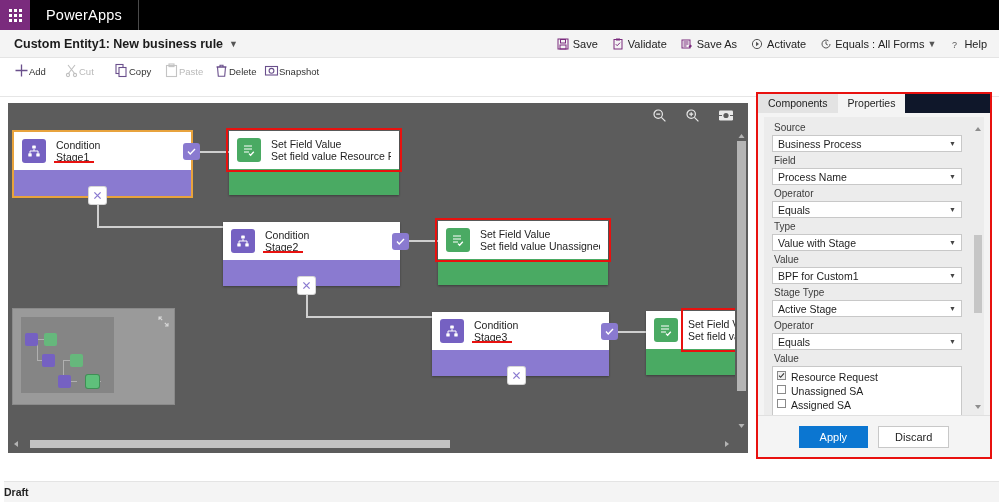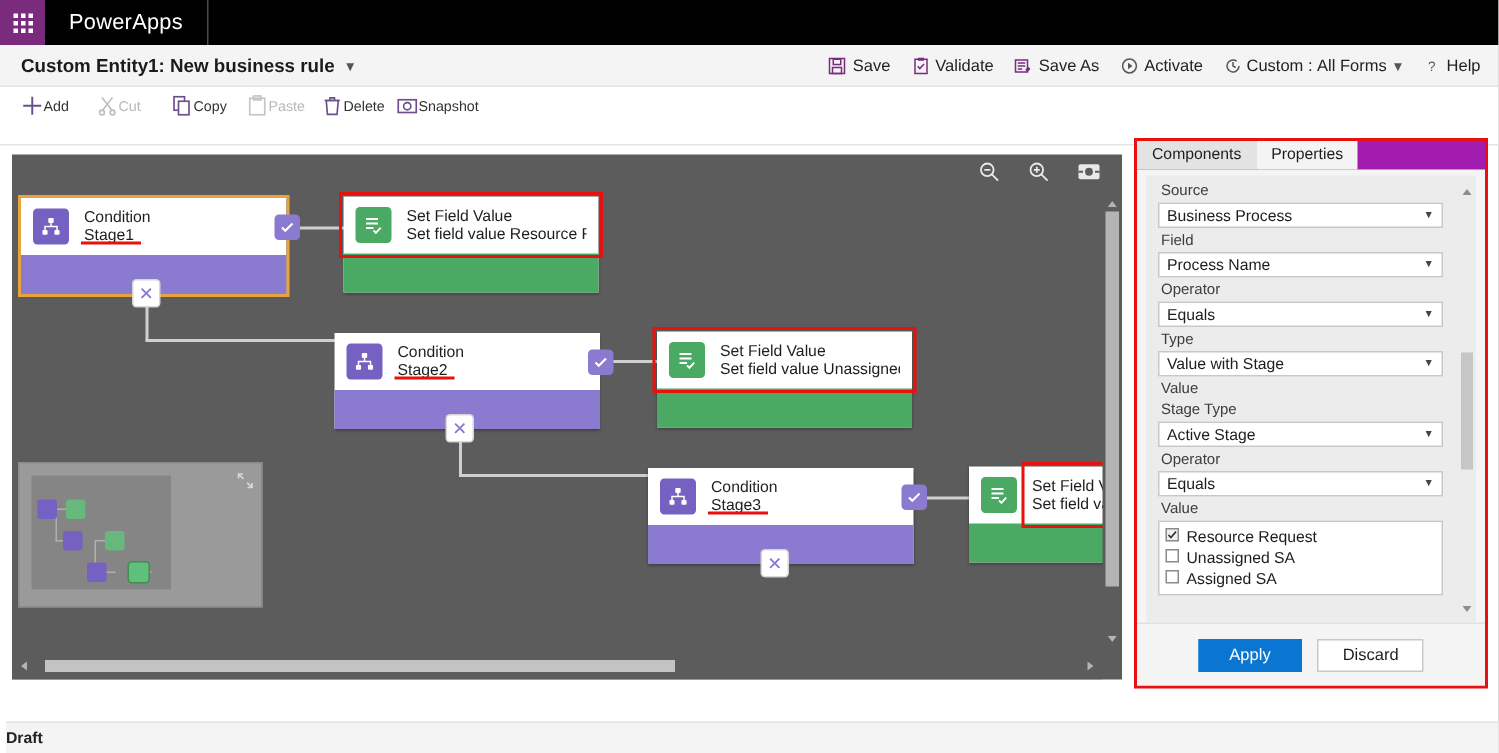--- a/index.html
+++ b/index.html
@@ -140,21 +140,21 @@
     background: #5c5c5c; display: flex; align-items: center;
   }
   .hsb-thumb { position: absolute; left: 22px; top: 5px; width: 420px; height: 8px; background: #c3c3c3; }
   .hsb-arrow { width: 16px; display: flex; align-items: center; justify-content: center; }
 
   
   .panel {
     position: absolute; left: 756px; top: 92px; width: 236px; height: 367px;
     background: #f4f4f4; border: 2px solid #e8110f;
   }
-  .panel-tabs { display: flex; height: 19px; background: #a21caf; text-align: right; }
+  .panel-tabs { display: flex; height: 19px; background: #0f172a; text-align: right; }
   .ptab {
     font-size: 10.5px; color: #1d1d1d; padding: 3px 10px 0 10px;
     cursor: pointer; background: #e3e3e3;
   }
   .ptab.active { background: #f4f4f4; }
   .panel-body {
     position: absolute; left: 6px; top: 23px; right: 6px; bottom: 42px;
     background: #ececec; overflow: hidden;
   }
   .pscroll { position: absolute; left: 0; top: 0; right: 14px; bottom: 0; padding: 2px 8px 0 8px; }
@@ -270,21 +270,21 @@
         <span>Activate</span>
       </div>
 
       <div class="cmd cmd-scope">
         <span>
           <svg width="12" height="12" viewBox="0 0 12 12">
               <path d="M10 6a4 4 0 1 1-1.6-3.2" fill="none" stroke="#555" stroke-width="1"></path>
               <path d="M6 3.4V6l1.8 1" fill="none" stroke="#555" stroke-width="1"></path>
             </svg>
         </span>
-        <span>Custom :</span>
+        <span>Equals :</span>
         <span class="scope-val">All Forms</span>
         <span class="chev">▼</span>
       </div>
 
       <div class="cmd">
         <span>
           <svg width="10" height="12" viewBox="0 0 10 12">
               <text x="2" y="9.5" font-size="9" fill="#555" font-family="Liberation Sans">?</text>
             </svg>
         </span>
@@ -613,20 +613,24 @@
           <span class="arr">▼</span>
         </div>
 
         <div class="plabel">Type</div>
         <div class="pselect">
           <span>Value with Stage</span>
           <span class="arr">▼</span>
         </div>
 
         <div class="plabel">Value</div>
+        <div class="pselect">
+          <span>BPF for Custom1</span>
+          <span class="arr">▼</span>
+        </div>
 
         <div class="plabel">Stage Type</div>
         <div class="pselect">
           <span>Active Stage</span>
           <span class="arr">▼</span>
         </div>
 
         <div class="plabel">Operator</div>
         <div class="pselect">
           <span>Equals</span>

